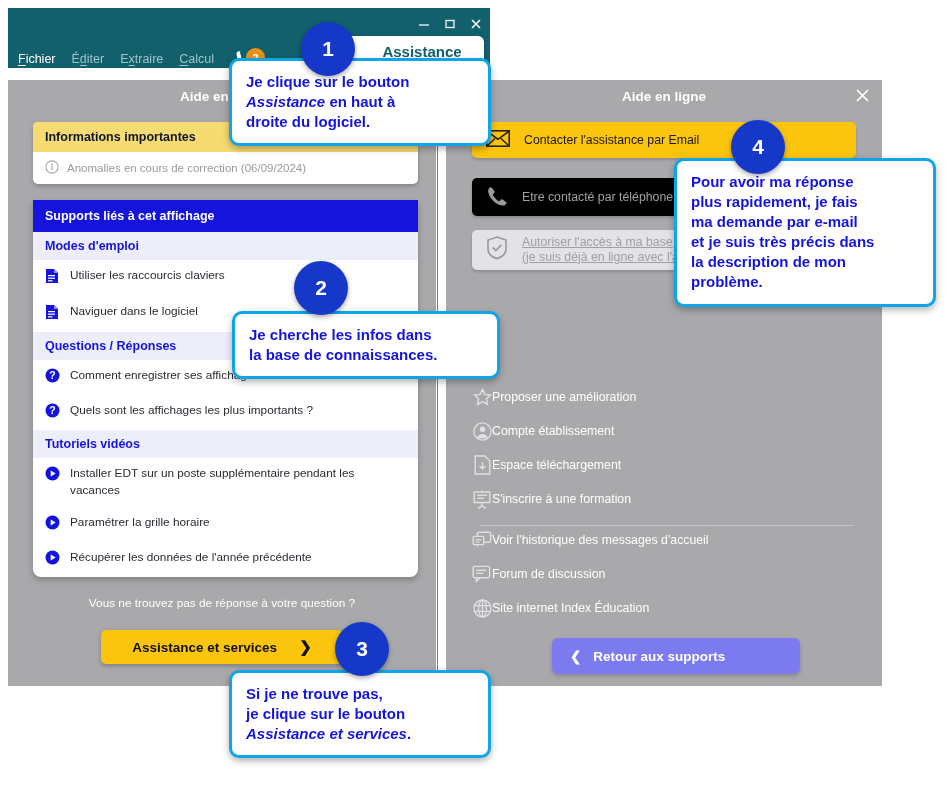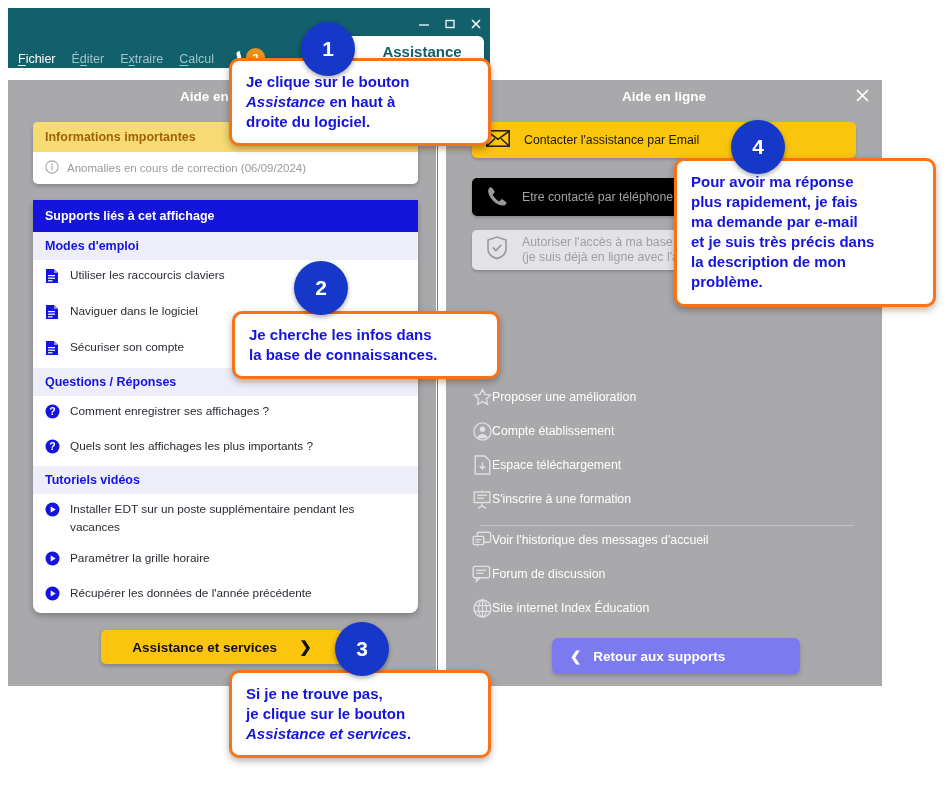--- a/index.html
+++ b/index.html
@@ -73,21 +73,21 @@
   }
 
   
   .info-card {
     position: absolute; left: 25px; top: 42px; width: 385px;
     border-radius: 5px; overflow: hidden;
     box-shadow: 0 2px 4px rgba(0,0,0,.22);
     background: #ffffff;
   }
   .info-head {
-    background: #f6db72; color: #a16207;
+    background: #f6db72; color: #0f172a;
     font-size: 12.5px; font-weight: bold;
     padding: 8px 12px;
   }
   .info-row {
     display: flex; align-items: center; gap: 8px;
     padding: 8px 12px; font-size: 11.5px; color: #9a9a9e;
   }
   .info-row .i-icon { flex: 0 0 auto; }
 
   
@@ -129,21 +129,21 @@
   .r-btn {
     position: absolute; left: 26px; width: 384px; border-radius: 5px;
     display: flex; align-items: center; gap: 14px;
     padding: 0 14px; font-size: 12.3px;
     box-shadow: 0 2px 3px rgba(0,0,0,.18);
   }
   .r-email { top: 42px; height: 36px; background: #fbc40d; color: #1a1a1c; }
   .r-phone { top: 98px; height: 38px; background: #000000; color: #a0a0a4; }
   .r-shield{ top: 150px; height: 40px; background: #e3e3e6; color: #a0a0a4;
              flex-direction: column; align-items: flex-start; justify-content: center;
-             gap: 0; padding-left: 50px; line-height: 1.25; }
+             gap: 0; padding-left: 50px; line-height: 1.25; text-decoration: underline; }
   .r-shield .sh-ic { position: absolute; left: 14px; top: 50%; transform: translateY(-50%); }
 
   .link-row {
     position: absolute; left: 26px; width: 390px; height: 34px;
     display: flex; align-items: center; 
     font-size: 12.3px; color: #ffffff;
   }
   .link-row .lic { flex: 0 0 20px; display: flex; justify-content: center; }
   .hr-sep {
     position: absolute; left: 34px; top: 445px; width: 374px; height: 1px;
@@ -153,21 +153,21 @@
     position: absolute; left: 106px; top: 558px; width: 248px; height: 36px;
     background: #7b7bef; border-radius: 6px;
     display: flex; align-items: center; gap: 12px; padding-left: 18px;
     font-size: 13.5px; font-weight: bold; color: #ffffff;
     box-shadow: 0 2px 4px rgba(0,0,0,.2);
   }
 
   
   .callout {
     position: absolute; background: #ffffff;
-    border: 3px solid #f97316; border-radius: 10px;
+    border: 3px solid #0ea5e9; border-radius: 10px;
     color: #1414dd; font-size: 15px; font-weight: bold; line-height: 1.34;
     padding: 11px 14px;
     box-shadow: 0 3px 7px rgba(0,0,0,.3);
     z-index: 30;
   }
   .callout i { font-style: italic; }
   .step-badge {
     position: absolute; width: 54px; height: 54px; border-radius: 50%;
     background: #1538c8;
     color: #ffffff; font-size: 21px; font-weight: bold;
@@ -265,32 +265,20 @@
             <svg width="14" height="16" viewBox="0 0 14 16">
                 <path d="M1 1h8l4 4v10H1z" fill="#1414dd"></path>
                 <path d="M9 1l4 4H9z" fill="#8a8aef"></path>
                 <rect x="3" y="7" width="7" height="1.2" fill="#ffffff"></rect>
                 <rect x="3" y="9.6" width="7" height="1.2" fill="#ffffff"></rect>
                 <rect x="3" y="12.2" width="4.5" height="1.2" fill="#ffffff"></rect>
               </svg>
           </span>
           <span>Naviguer dans le logiciel</span>
         </div>
-        <div class="list-row">
-          <span class="ic">
-            <svg width="14" height="16" viewBox="0 0 14 16">
-                <path d="M1 1h8l4 4v10H1z" fill="#1414dd"></path>
-                <path d="M9 1l4 4H9z" fill="#8a8aef"></path>
-                <rect x="3" y="7" width="7" height="1.2" fill="#ffffff"></rect>
-                <rect x="3" y="9.6" width="7" height="1.2" fill="#ffffff"></rect>
-                <rect x="3" y="12.2" width="4.5" height="1.2" fill="#ffffff"></rect>
-              </svg>
-          </span>
-          <span>Sécuriser son compte</span>
-        </div>
 
         <div class="group-head">Questions / Réponses</div>
         <div class="list-row">
           <span class="ic">
             <svg width="15" height="15" viewBox="0 0 15 15">
                 <circle cx="7.5" cy="7.5" r="7" fill="#1414dd"></circle>
                 <text x="7.5" y="11.3" font-family="Liberation Sans" font-size="10.5" font-weight="bold" fill="#ffffff" text-anchor="middle">?</text>
               </svg>
           </span>
           <span>Comment enregistrer ses affichages ?</span>

